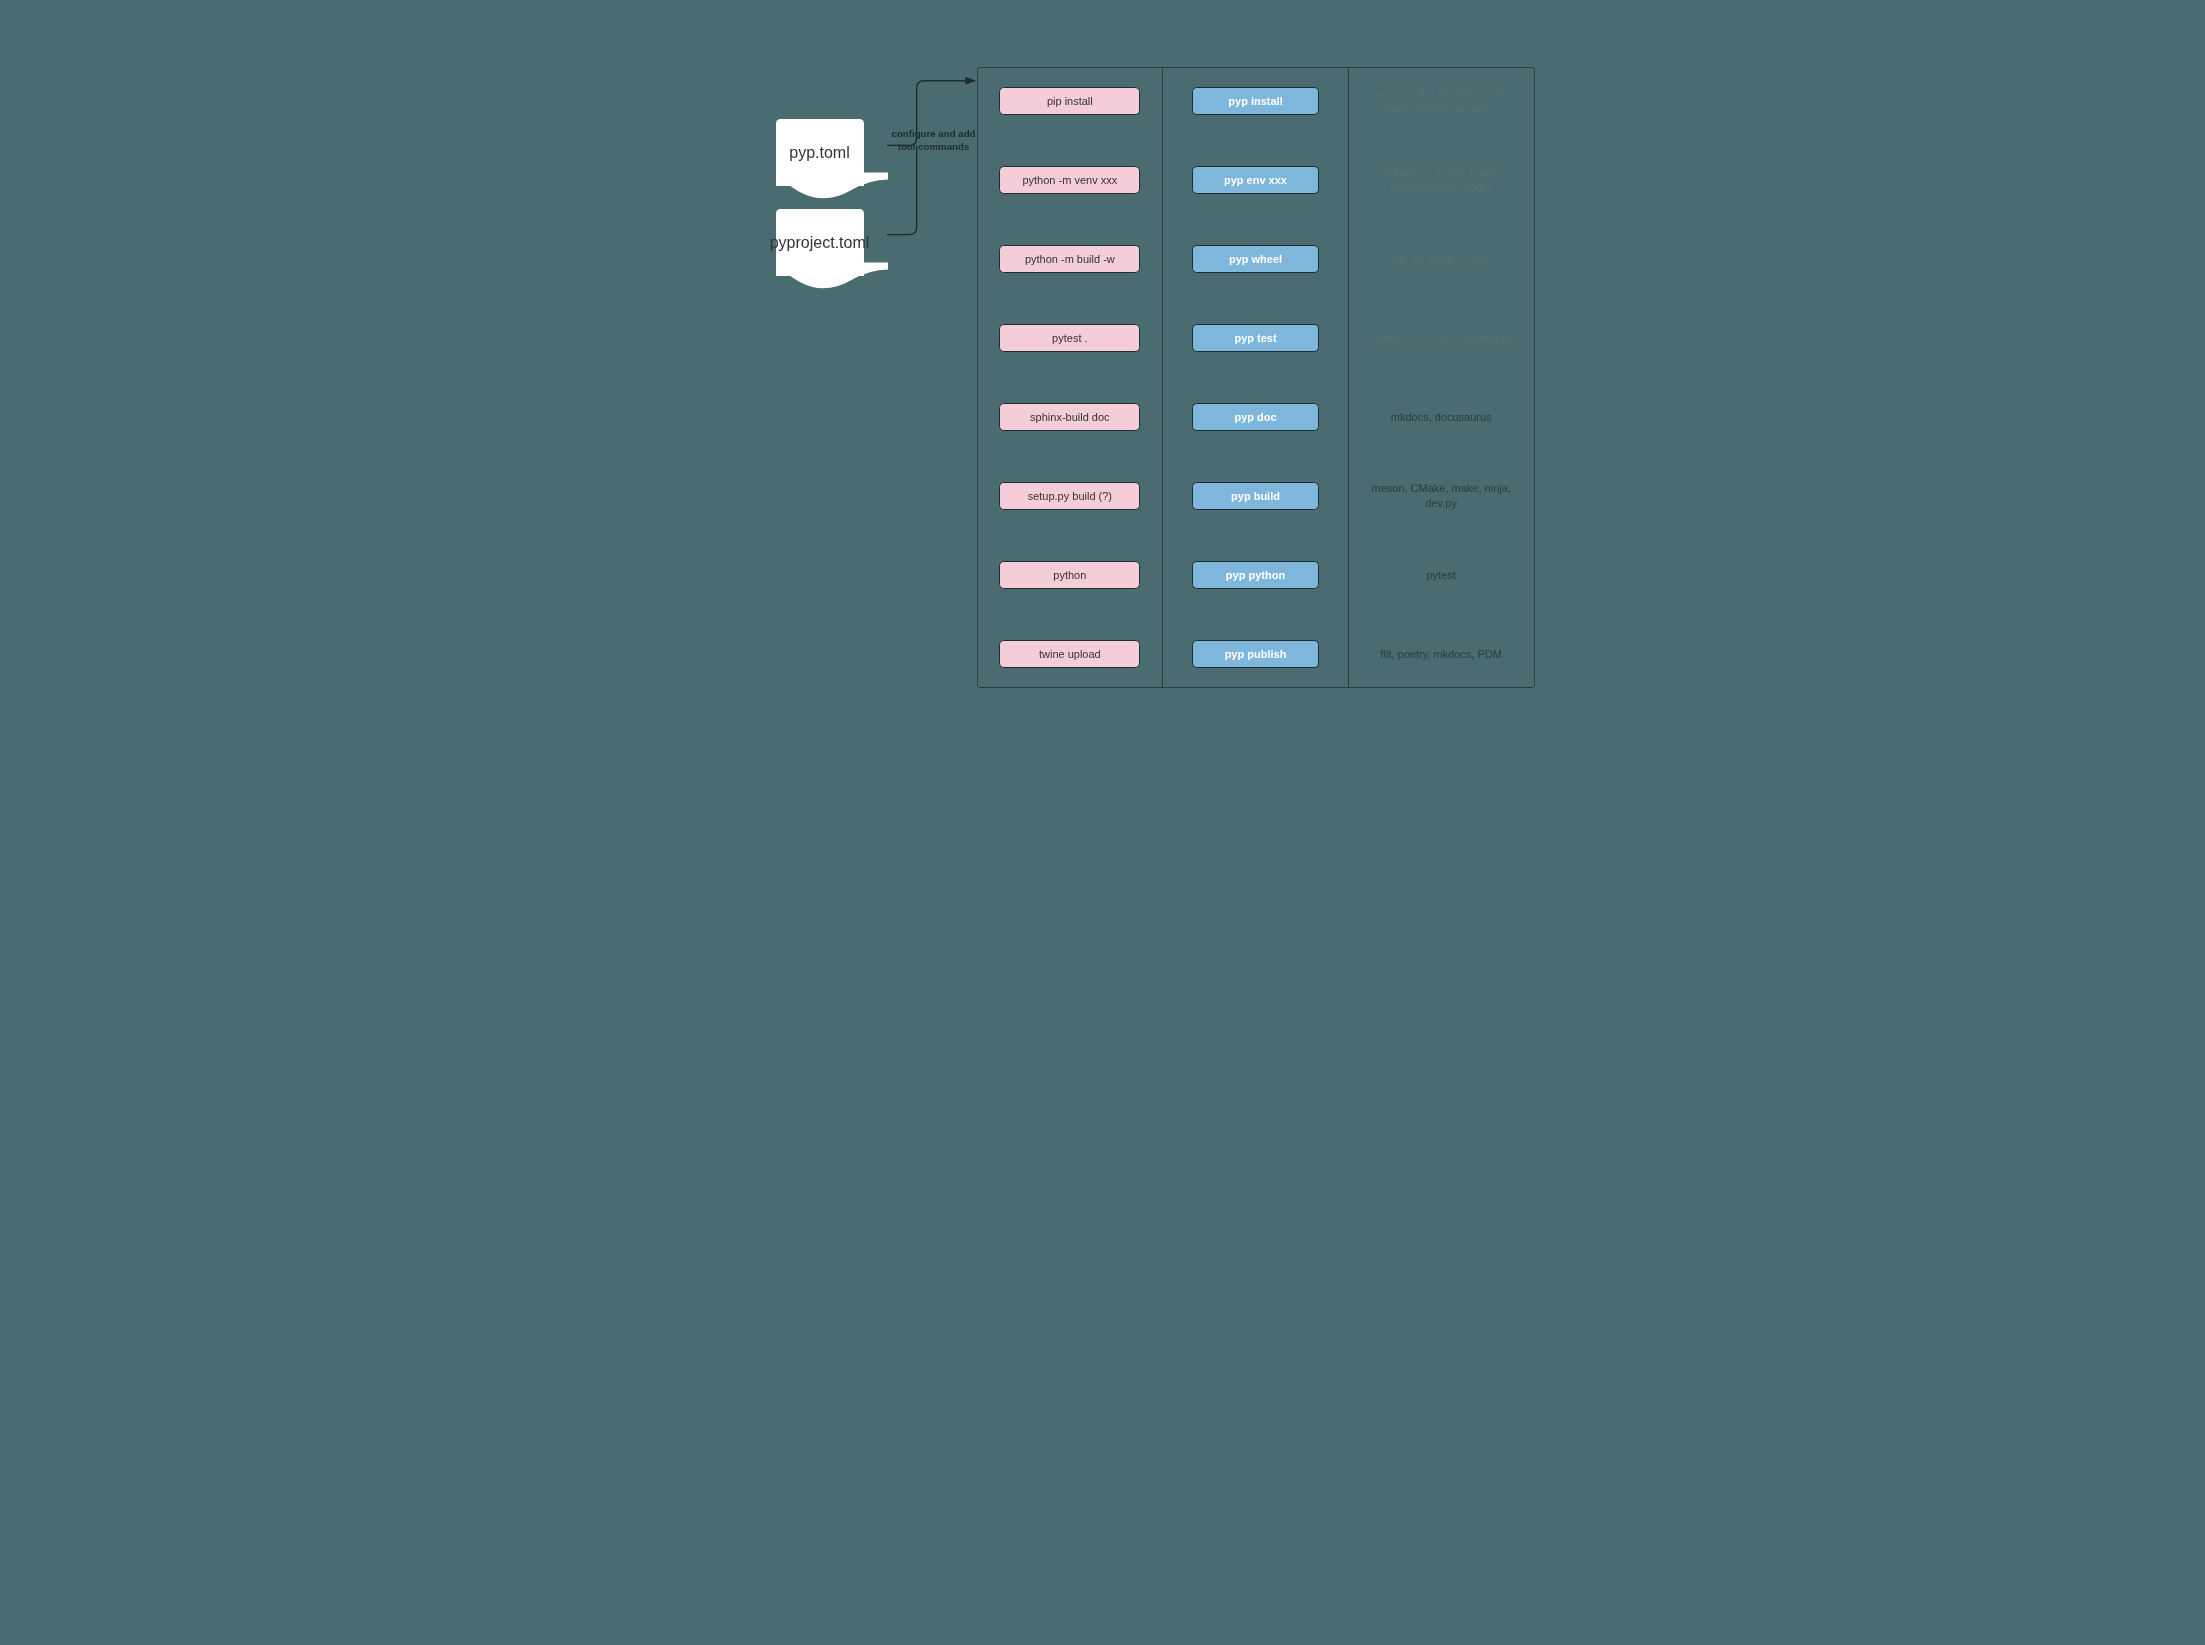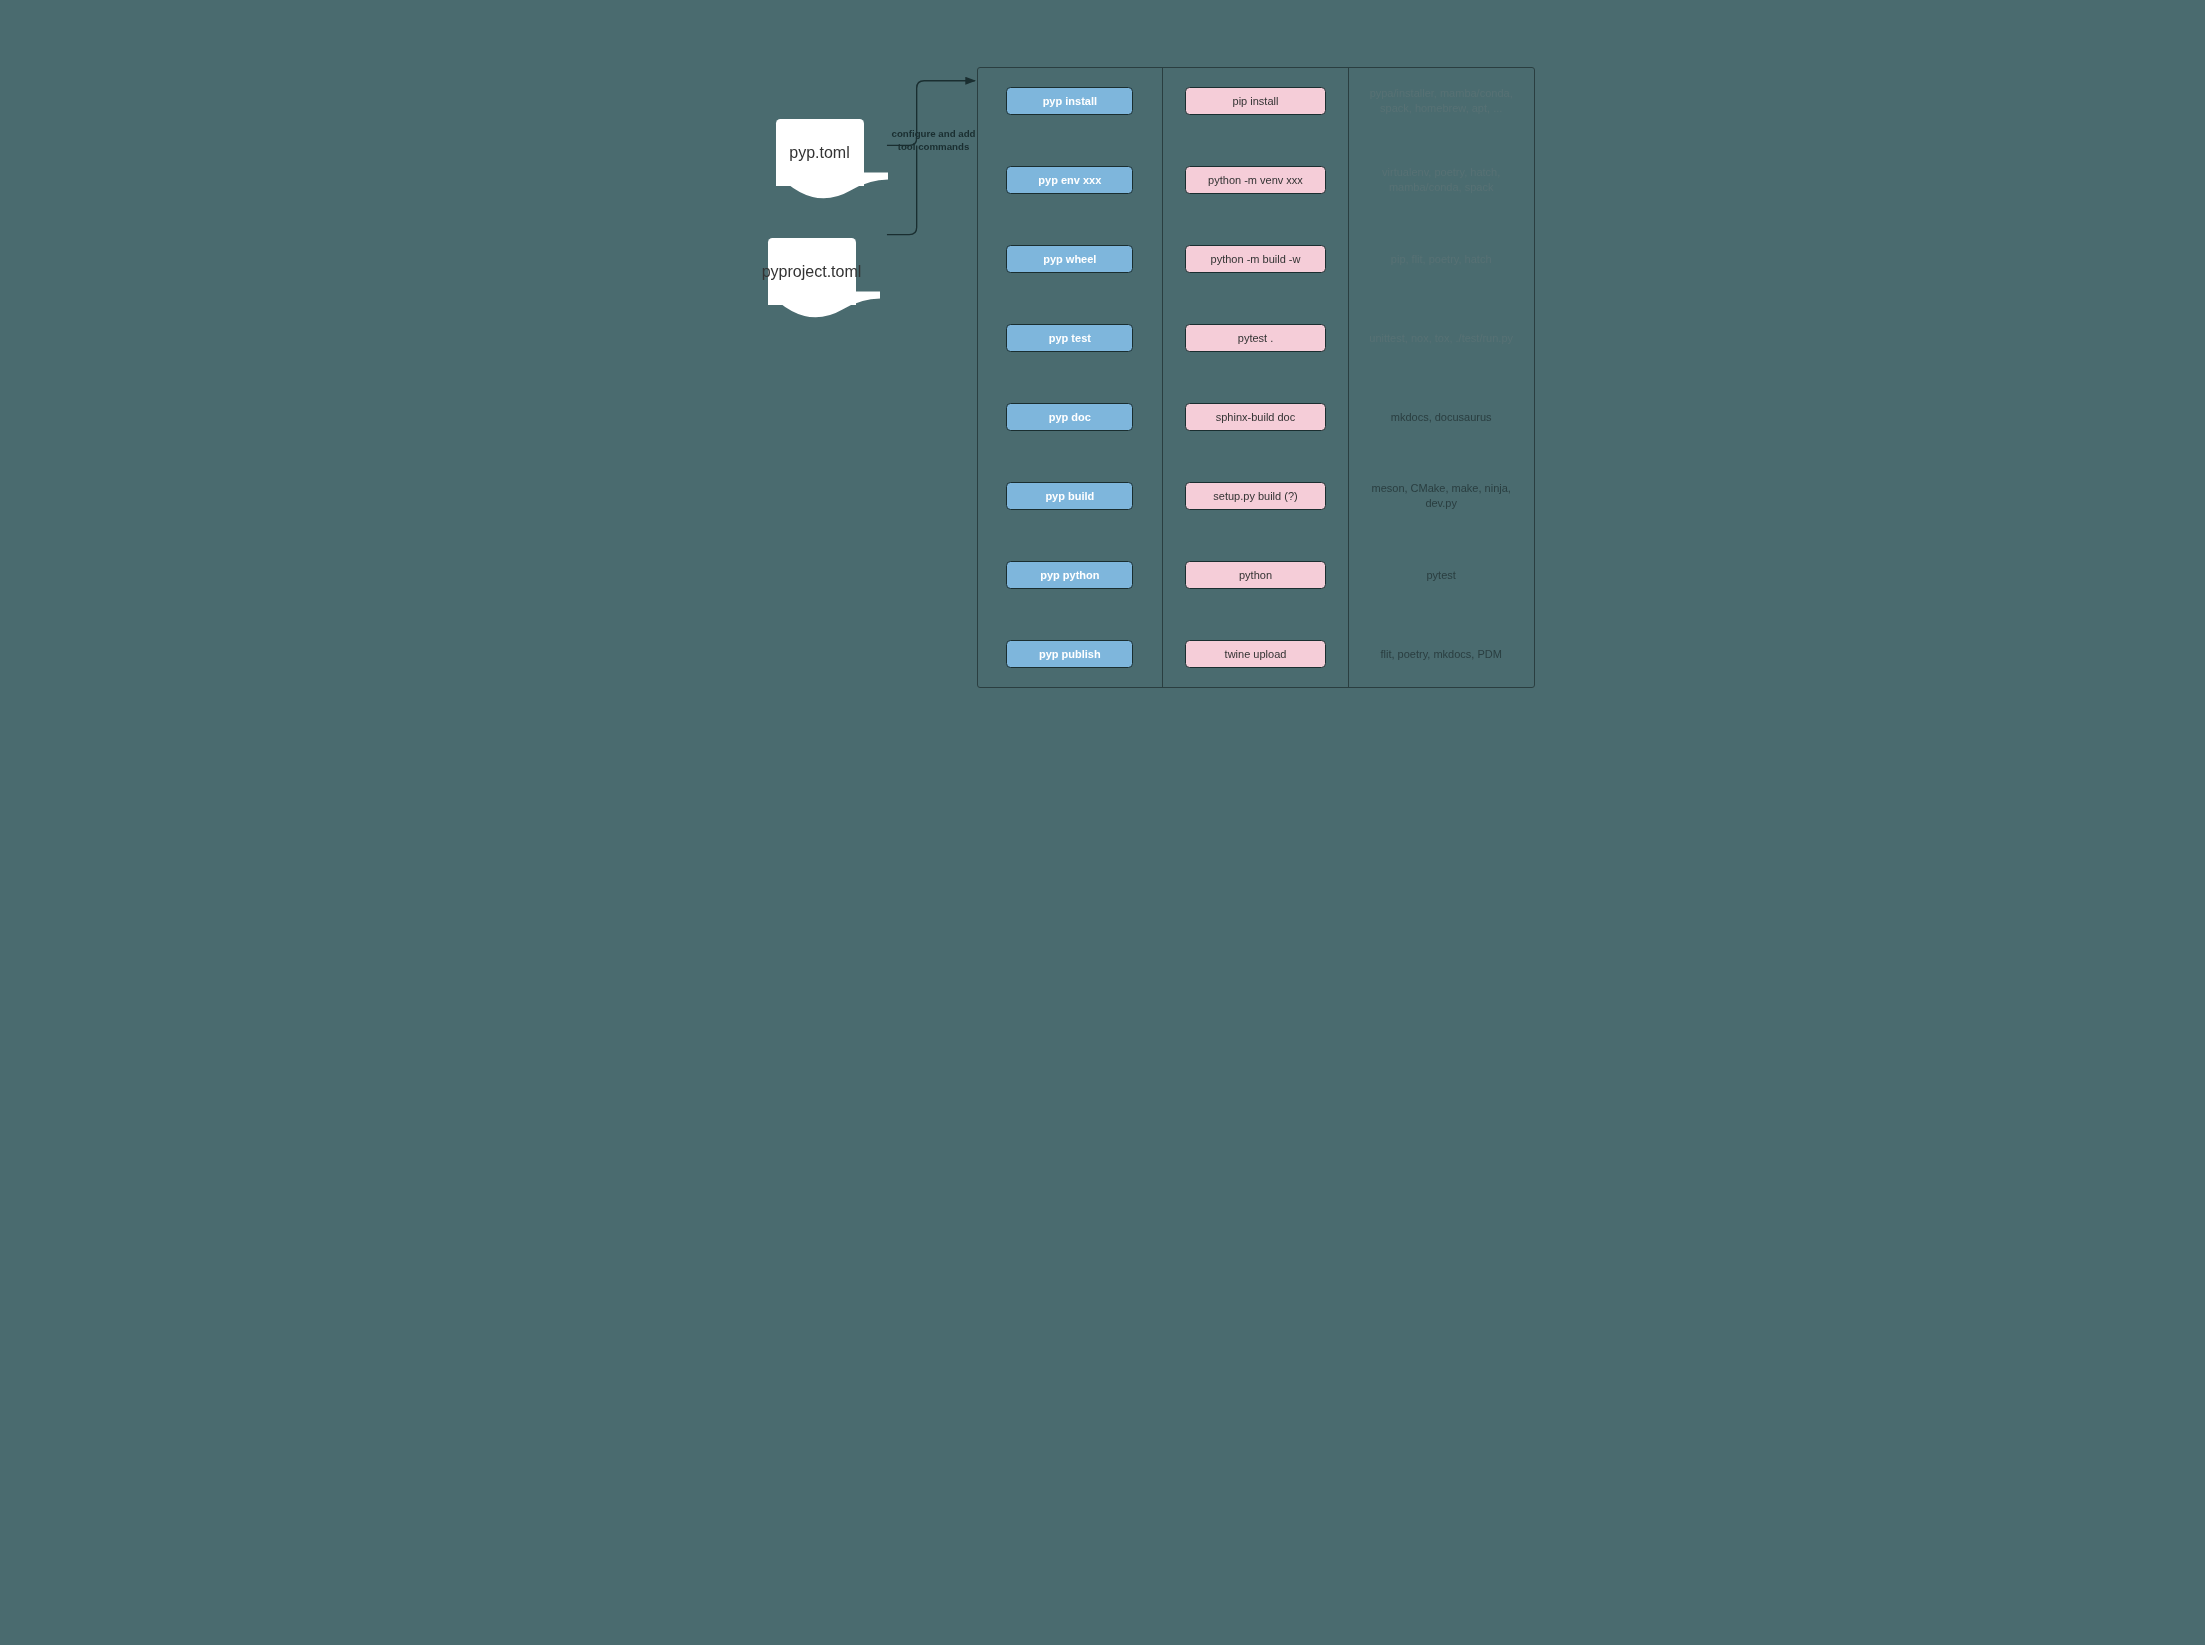--- a/index.html
+++ b/index.html
@@ -147,21 +147,21 @@
     }
   </style>
 </head>
 <body>
 
 <div class="canvas">
 
   <div class="file-shape" style="left:112px; top:74px;">
     <span>pyp.toml</span>
   </div>
-  <div class="file-shape" style="left:104px; top:164px;margin-top:29px;">
+  <div class="file-shape" style="left:112px; top:164px;">
     <span>pyproject.toml</span>
   </div>
 
   <div class="connector-label" style="left:218px; top:54px; width:104px;">
     <span style="white-space:pre-line;">configure and add
 tool commands</span>
   </div>
 
   <svg class="connector-svg" style="left:0; top:0;" width="327" height="238" viewBox="0 0 440 320">
     <defs>
@@ -170,20 +170,46 @@
       </marker>
     </defs>
 
     <path d="M 300 135 L 330 135 Q 340 135 340 125 L 340 58 Q 340 48 350 48 L 418 48" stroke="#1a2e30" stroke-width="1.8" fill="none" marker-end="url(#arrowhead)"></path>
 
     <path d="M 300 255 L 330 255 Q 340 255 340 245 L 340 135" stroke="#1a2e30" stroke-width="1.8" fill="none"></path>
   </svg>
 
   <div class="command-table">
     <div class="table-body">
+      <div class="table-col" id="col-wrapped">
+          <div class="row-slot">
+            <div class="wrapped-cmd">pip install</div>
+          </div>
+          <div class="row-slot">
+            <div class="wrapped-cmd">python -m venv xxx</div>
+          </div>
+          <div class="row-slot">
+            <div class="wrapped-cmd">python -m build -w</div>
+          </div>
+          <div class="row-slot">
+            <div class="wrapped-cmd">pytest .</div>
+          </div>
+          <div class="row-slot">
+            <div class="wrapped-cmd">sphinx-build doc</div>
+          </div>
+          <div class="row-slot">
+            <div class="wrapped-cmd">setup.py build (?)</div>
+          </div>
+          <div class="row-slot">
+            <div class="wrapped-cmd">python</div>
+          </div>
+          <div class="row-slot">
+            <div class="wrapped-cmd">twine upload</div>
+          </div>
+        </div>
       <div class="table-col" id="col-pyp">
           <div class="row-slot">
             <div class="pyp-cmd">pyp install</div>
           </div>
           <div class="row-slot">
             <div class="pyp-cmd">pyp env xxx</div>
           </div>
           <div class="row-slot">
             <div class="pyp-cmd">pyp wheel</div>
           </div>
@@ -194,46 +220,20 @@
             <div class="pyp-cmd">pyp doc</div>
           </div>
           <div class="row-slot">
             <div class="pyp-cmd">pyp build</div>
           </div>
           <div class="row-slot">
             <div class="pyp-cmd">pyp python</div>
           </div>
           <div class="row-slot">
             <div class="pyp-cmd">pyp publish</div>
-          </div>
-        </div>
-      <div class="table-col" id="col-wrapped">
-          <div class="row-slot">
-            <div class="wrapped-cmd">pip install</div>
-          </div>
-          <div class="row-slot">
-            <div class="wrapped-cmd">python -m venv xxx</div>
-          </div>
-          <div class="row-slot">
-            <div class="wrapped-cmd">python -m build -w</div>
-          </div>
-          <div class="row-slot">
-            <div class="wrapped-cmd">pytest .</div>
-          </div>
-          <div class="row-slot">
-            <div class="wrapped-cmd">sphinx-build doc</div>
-          </div>
-          <div class="row-slot">
-            <div class="wrapped-cmd">setup.py build (?)</div>
-          </div>
-          <div class="row-slot">
-            <div class="wrapped-cmd">python</div>
-          </div>
-          <div class="row-slot">
-            <div class="wrapped-cmd">twine upload</div>
           </div>
         </div>
       <div class="table-col" id="col-alt">
           <div class="row-slot">
             <div class="alt-tools faded1">pypa/installer, mamba/conda, spack, homebrew, apt, ...</div>
           </div>
           <div class="row-slot">
             <div class="alt-tools faded2">virtualenv, poetry, hatch, mamba/conda, spack</div>
           </div>
           <div class="row-slot">

